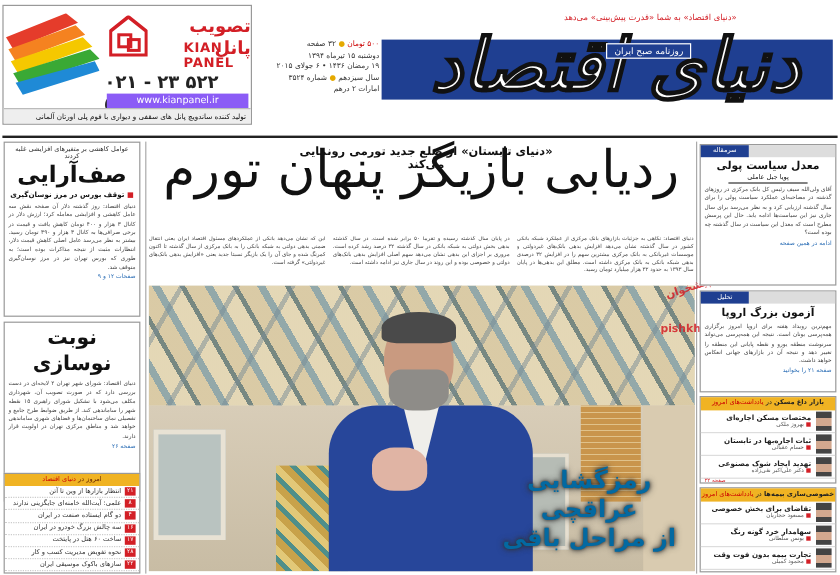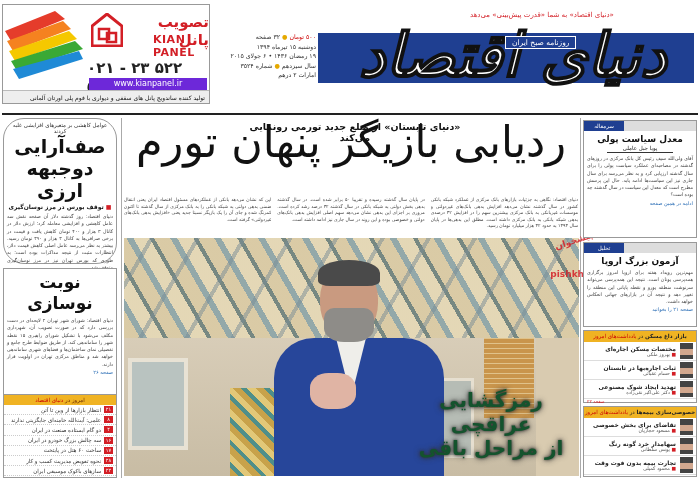--- a/index.html
+++ b/index.html
@@ -7,38 +7,38 @@
   body { font-family: "DejaVu Sans", sans-serif; position: relative; color: #111; direction: ltr; }
   .rtl { direction: rtl; text-align: right; }
 
   
   .ad { position: absolute; left: 2px; top: 4px; width: 208px; height: 100px; border: 1px solid #999; background: #fff; overflow: hidden; }
   .ad-panels { position: absolute; left: 2px; top: 6px; width: 78px; height: 70px; }
   .ad-logo { position: absolute; left: 88px; top: 8px; width: 32px; height: 34px; }
   .ad-name-fa { position: absolute; left: 124px; top: 8px; font-size: 15px; font-weight: bold; color: #d31f26; }
   .ad-name-en { position: absolute; left: 126px; top: 28px; font-size: 11px; font-weight: bold; color: #d31f26; letter-spacing: 0.5px; margin-left: 24px; }
   .ad-phone { position: absolute; left: 84px; top: 54px; font-size: 15px; font-weight: bold; color: #222; letter-spacing: 0.5px; }
-  .ad-web { position: absolute; left: 86px; top: 73px; width: 118px; height: 12px; background: #6d28d9; color: #fff; font-size: 8px; text-align: center; line-height: 12px; }
+  .ad-web { position: absolute; left: 86px; top: 73px; width: 118px; height: 12px; background: #8b5cf6; color: #fff; font-size: 8px; text-align: center; line-height: 12px; }
   .ad-tag { position: absolute; left: 0; bottom: 0; width: 100%; height: 13px; background: #eee; border-top: 1px solid #bbb; font-size: 6px; line-height: 13px; padding-right: 4px; }
 
   .issue { position: absolute; left: 218px; top: 32px; width: 98px; height: 70px; font-size: 6.2px; line-height: 9.5px; color: #333; }
   .issue .acc { color: #e5a900; }
   .issue .red { color: #c00; }
 
   .mast-band { position: absolute; left: 318px; top: 33px; width: 376px; height: 50px; background: #1f3f91; }
   .mast-title { position: absolute; left: 330px; top: 10px; width: 366px; height: 90px; font-family: "DejaVu Serif", serif; font-size: 60px; font-weight: bold; color: #fff; -webkit-text-stroke: 2px #111; text-align: center; line-height: 90px; direction: rtl; font-style: italic; }
   .mast-slogan { position: absolute; left: 470px; top: 11px; font-size: 7px; color: #d31f26; }
   .mast-sub { position: absolute; left: 505px; top: 36px; padding: 1px 6px; border: 1px solid #fff; background: #1f3f91; color: #fff; font-size: 7.5px; }
 
   .top-rule { position: absolute; left: 2px; top: 113px; width: 696px; height: 2px; background: #222; }
 
   
   .col-left { position: absolute; left: 3px; top: 118px; width: 116px; height: 360px; }
   .box { border: 1px solid #999; background: #fff; position: relative; }
-  .lbox1 { position: absolute; left: 0; top: 0; width: 114px; height: 146px; padding: 3px; border-radius: 21px; }
+  .lbox1 { position: absolute; left: 0; top: 0; width: 114px; height: 146px; padding: 3px; }
   .kicker { font-size: 5.5px; color: #333; text-align: center; }
   .lhead { font-size: 19px; font-weight: bold; text-align: center; line-height: 22px; margin-top: 1px; }
   .sub-bullet { font-size: 6px; font-weight: bold; text-align: center; margin: 2px 0 3px; }
   .sub-bullet .dot { color: #d31f26; }
   .body-txt { font-size: 4.8px; line-height: 7.3px; color: #444; text-align: justify; }
   .pg-ref { font-size: 5px; color: #2a6db5; margin-top: 1px; }
 
   .lbox2 { position: absolute; left: 0; top: 150px; width: 114px; height: 150px; padding: 3px; }
   .lhead2 { font-size: 17px; font-weight: bold; text-align: center; line-height: 21px; }
 
@@ -66,21 +66,21 @@
   .tile-panel { position: absolute; left: 106px; top: 150px; width: 60px; height: 88px; background: repeating-linear-gradient(45deg, #c8a24a 0 6px, #4f8f8a 6px 10px, #e2c878 10px 16px); }
   .brick { position: absolute; left: 360px; top: 100px; width: 50px; height: 80px; background: repeating-linear-gradient(0deg, #c9954c 0 4px, #e0c28a 4px 5px); }
   .window-r { position: absolute; left: 300px; top: 140px; width: 50px; height: 80px; background: #b6bcb5; border: 3px solid #e6dfd0; }
   .pillar-r { position: absolute; left: 412px; top: 100px; width: 43px; height: 138px; background: #d9cbb0; }
   .suit { position: absolute; left: 150px; top: 100px; width: 170px; height: 140px; background: #27469a; border-radius: 40px 40px 0 0; }
   .shirt { position: absolute; left: 212px; top: 100px; width: 30px; height: 60px; background: #efeeea; clip-path: polygon(0 0, 100% 0, 50% 100%); }
   .head { position: absolute; left: 196px; top: 28px; width: 58px; height: 72px; background: #c99a80; border-radius: 45% 45% 48% 48%; }
   .hair { position: absolute; left: 194px; top: 22px; width: 62px; height: 26px; background: #4a4a4a; border-radius: 50% 50% 20% 20%; }
   .beard { position: absolute; left: 200px; top: 70px; width: 50px; height: 34px; background: #8e8c88; border-radius: 10px 10px 40% 40%; }
   .hands { position: absolute; left: 186px; top: 135px; width: 46px; height: 36px; background: #e0b4a4; border-radius: 40%; }
-  .photo-head { position: absolute; left: 282px; top: 150px; width: 170px; font-size: 20px; font-weight: bold; color: #14532d; text-align: center; line-height: 24px; text-shadow: 0 0 3px #333, 0 0 6px #333; direction: rtl; }
+  .photo-head { position: absolute; left: 282px; top: 150px; width: 170px; font-size: 20px; font-weight: bold; color: #0369a1; text-align: center; line-height: 24px; text-shadow: 0 0 3px #333, 0 0 6px #333; direction: rtl; }
   .photo-sub { position: absolute; left: 290px; top: 207px; width: 160px; font-size: 6.5px; color: #fff; text-align: right; line-height: 9px; text-shadow: 0 0 2px #000, 0 0 3px #000; direction: rtl; }
   .photo-sub .dot { color: #d31f26; }
 
   .watermark { position: absolute; left: 540px; top: 238px; width: 60px; height: 50px; color: #d31f26; font-size: 9px; font-weight: bold; transform: rotate(-18deg); opacity: 0.85; direction: rtl; }
   .watermark .url { font-size: 9px; position: absolute; left: 6px; top: 36px; transform: rotate(18deg); }
 
   
   .col-right { position: absolute; left: 583px; top: 118px; width: 115px; height: 360px; }
   .rbox1 { position: absolute; left: 0; top: 2px; width: 114px; height: 118px; padding: 0 3px 3px; }
   .rtag { height: 10px; display: flex; flex-direction: row-reverse; margin: 0 -3px 3px; }
@@ -147,21 +147,20 @@
 
 <div class="top-rule"></div>
 <div class="vrule-l"></div>
 <div class="vrule-r"></div>
 
 <div class="col-left">
   <div class="box lbox1 rtl">
     <div class="kicker">عوامل کاهشی بر متغیرهای افزایشی غلبه کردند</div>
     <div class="lhead">
       <div>صف‌آرایی</div>
-      <div>دوجبهه ارزی</div>
     </div>
     <div class="sub-bullet">
       <span class="dot">■ </span><span>توقف بورس در مرز نوسان‌گیری</span>
     </div>
     <div class="body-txt">دنیای اقتصاد: روز گذشته دلار آن صفحه نقش سه عامل کاهشی و افزایشی معامله کرد؛ ارزش دلار در کانال ۳ هزار و ۴۰۰ تومان کاهش یافت و قیمت در برخی صرافی‌ها به کانال ۳ هزار و ۳۹۰ تومان رسید. بیشتر به نظر می‌رسد عامل اصلی کاهش قیمت دلار، انتظارات مثبت از نتیجه مذاکرات بوده است؛ به طوری که بورس تهران نیز در مرز نوسان‌گیری متوقف شد.</div>
     <div class="pg-ref">صفحات ۱۲ و ۹</div>
   </div>
 
   <div class="box lbox2 rtl">
     <div class="lhead2">

